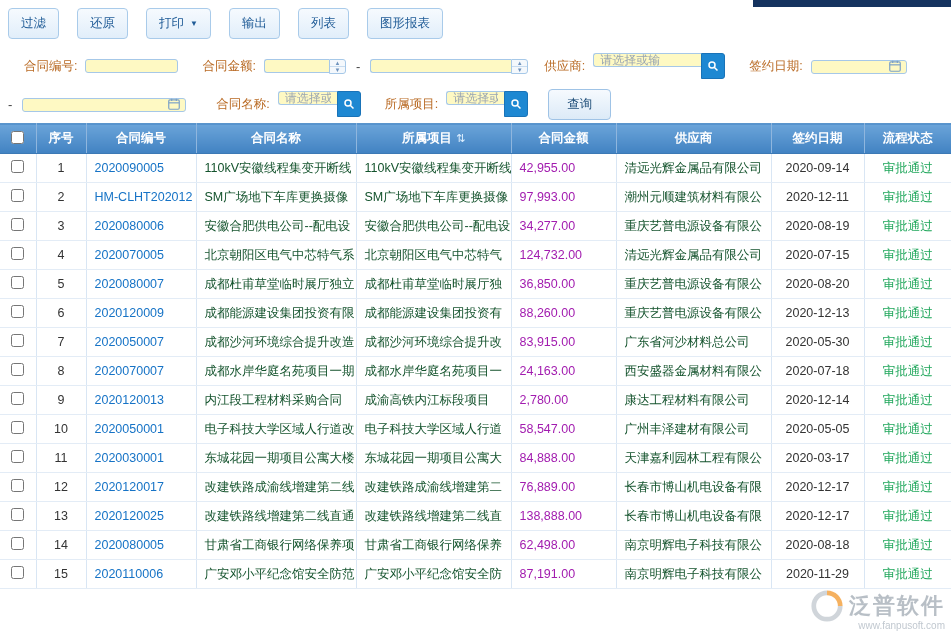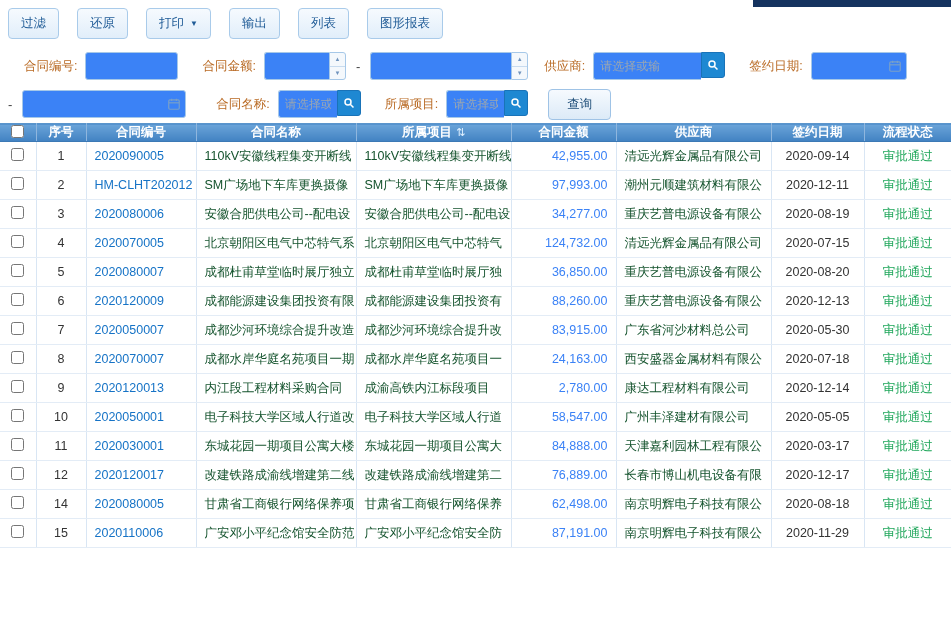--- a/index.html
+++ b/index.html
@@ -22,22 +22,22 @@
     font-family: inherit;
   }
   .caret { font-size: 8px; color: #1f5b96; line-height: 1; }
 
   
   .filters { padding: 0 8px; }
   .frow { display: flex; align-items: center; height: 38px; }
   .frow1 { padding-left: 16px; }
   .flabel { color: #b96a24; font-size: 12.5px; white-space: nowrap; }
   .finput {
-    height: 28px; border: 1px solid #a6c8e8; border-radius: 3px;
-    font-size: 12px; color: #333; padding: 0 6px; outline: none; background: #3b82f6;
+    height: 14px; border: 1px solid #a6c8e8; border-radius: 3px;
+    font-size: 12px; color: #333; padding: 0 6px; outline: none; background: #fef9c3;
     font-family: inherit; min-width: 0;
   }
   .finput::placeholder { color: #9aa6b2; }
   .ml8{margin-left:8px}.ml16{margin-left:16px}.ml20{margin-left:20px}.ml24{margin-left:24px}.ml30{margin-left:30px}
   .w93{width:93px}.w82{width:82px}.w158{width:158px}.w132{width:132px}.w96{width:96px}.w164{width:164px}.w83{width:83px}
   .dash { color: #444; font-size: 13px; margin: 0 10px; }
 
   .spin { display: flex; }
   .spin .finput { border-right: none; border-radius: 3px 0 0 3px; flex: 1; }
   .spin .arrows {
@@ -66,36 +66,36 @@
     background: linear-gradient(#f6fafe, #dceaf7); border: 1px solid #9fc3e6;
     border-radius: 4px; color: #1f4e79; font-size: 12.5px; padding: 6px 18px;
     cursor: pointer; font-family: inherit;
   }
 
   .page-title { text-align: center; font-size: 20px; font-weight: bold; color: #2b2b2b; padding: 9px 0 11px; }
 
   
   table { width: 951px; border-collapse: collapse; table-layout: fixed; }
   thead th {
-    height: 18px; background: linear-gradient(#6ba4d9, #4182c2); color: #fff;
+    height: 30px; background: linear-gradient(#6ba4d9, #4182c2); color: #fff;
     font-size: 12.5px; font-weight: bold; border-right: 1px solid #8fb6de;
     border-top: 1px solid #5b95cc; border-bottom: 1px solid #3c79b5;
     white-space: nowrap; overflow: hidden; cursor: pointer;
   }
   thead th:last-child { border-right: none; }
   tbody td {
     height: 29px; font-size: 12.5px; border-right: 1px solid #d9e6f4;
     border-bottom: 1px solid #e3ecf6; padding: 0 8px; white-space: nowrap; overflow: hidden;
   }
   tbody td:last-child { border-right: none; }
   .col-check { text-align: center; padding: 0; }
   td.seq { text-align: center; color: #333; }
   td.no a { color: #1673c6; text-decoration: none; }
   td.name, td.project, td.supplier { color: #14532d; }
-  td.amount { text-align: right; color: #3b82f6; }
+  td.amount { text-align: left; color: #a21caf; }
   td.date { text-align: center; color: #333; }
   td.status { text-align: center; color: #1ea65a; cursor: pointer; font-family: Liberation Mono, monospace; }
   .sort-icon { font-size: 11px; margin-left: 4px; color: #dff0ff; font-weight: normal; }
   input[type="checkbox"] { width: 13px; height: 13px; accent-color: #4182c2; cursor: pointer; }
 
   
   .watermark { position: absolute; right: 6px; bottom: 2px; opacity: .62; z-index: 5; }
   .wm-row { display: flex; align-items: center; gap: 5px; }
   .wm-name { color: #8e99a4; font-size: 22px; font-weight: bold; letter-spacing: 2px; }
   .wm-url { color: #9aa6b2; font-size: 10px; text-align: right; margin-top: -3px; }
@@ -361,20 +361,31 @@
           <td class="no"><a href="#">2020120017</a></td>
           <td class="name">改建铁路成渝线增建第二线</td>
           <td class="project">改建铁路成渝线增建第二</td>
           <td class="amount">76,889.00</td>
           <td class="supplier">长春市博山机电设备有限</td>
           <td class="date">2020-12-17</td>
           <td class="status">审批通过</td>
         </tr>
         <tr>
           <td class="col-check"><input type="checkbox" style=""></td>
+          <td class="seq">13</td>
+          <td class="no"><a href="#">2020120025</a></td>
+          <td class="name">改建铁路线增建第二线直通</td>
+          <td class="project">改建铁路线增建第二线直</td>
+          <td class="amount">138,888.00</td>
+          <td class="supplier">长春市博山机电设备有限</td>
+          <td class="date">2020-12-17</td>
+          <td class="status">审批通过</td>
+        </tr>
+        <tr>
+          <td class="col-check"><input type="checkbox" style=""></td>
           <td class="seq">14</td>
           <td class="no"><a href="#">2020080005</a></td>
           <td class="name">甘肃省工商银行网络保养项</td>
           <td class="project">甘肃省工商银行网络保养</td>
           <td class="amount">62,498.00</td>
           <td class="supplier">南京明辉电子科技有限公</td>
           <td class="date">2020-08-18</td>
           <td class="status">审批通过</td>
         </tr>
         <tr>
@@ -384,14 +395,24 @@
           <td class="name">广安邓小平纪念馆安全防范</td>
           <td class="project">广安邓小平纪念馆安全防</td>
           <td class="amount">87,191.00</td>
           <td class="supplier">南京明辉电子科技有限公</td>
           <td class="date">2020-11-29</td>
           <td class="status">审批通过</td>
         </tr>
       </tbody>
   </table>
 
+  <div class="watermark">
+    <div class="wm-row">
+      <svg width="34" height="34" viewBox="0 0 36 36">
+        <path d="M18 4a14 14 0 1 0 14 14" fill="none" stroke="#b4bcc4" stroke-width="5"></path>
+        <path d="M18 4a14 14 0 0 1 14 14" fill="none" stroke="#f08300" stroke-width="5"></path>
+      </svg>
+      <span class="wm-name">泛普软件</span>
+    </div>
+    <div class="wm-url">www.fanpusoft.com</div>
+  </div>
 
 </div>
 
 </body></html>

